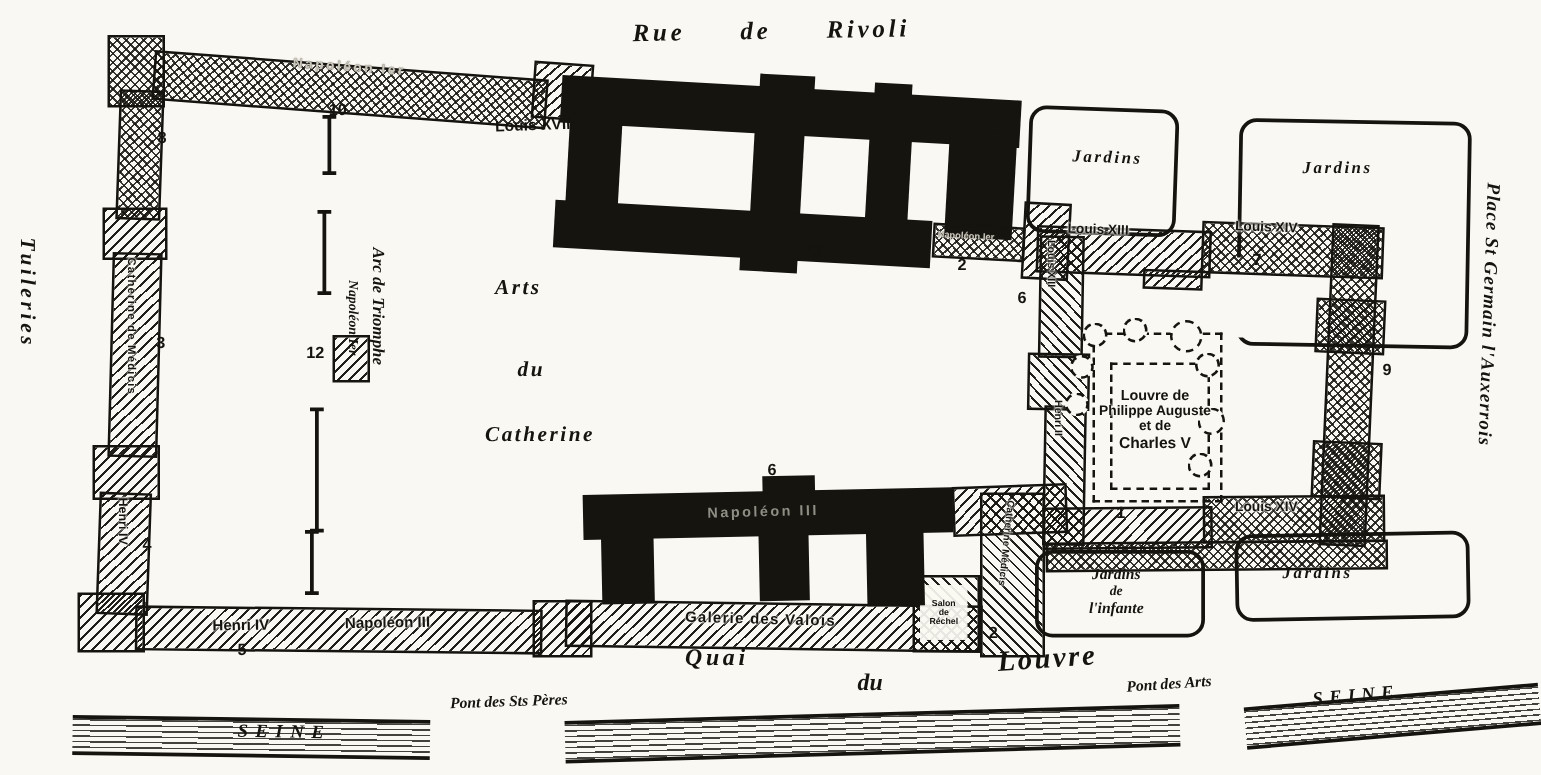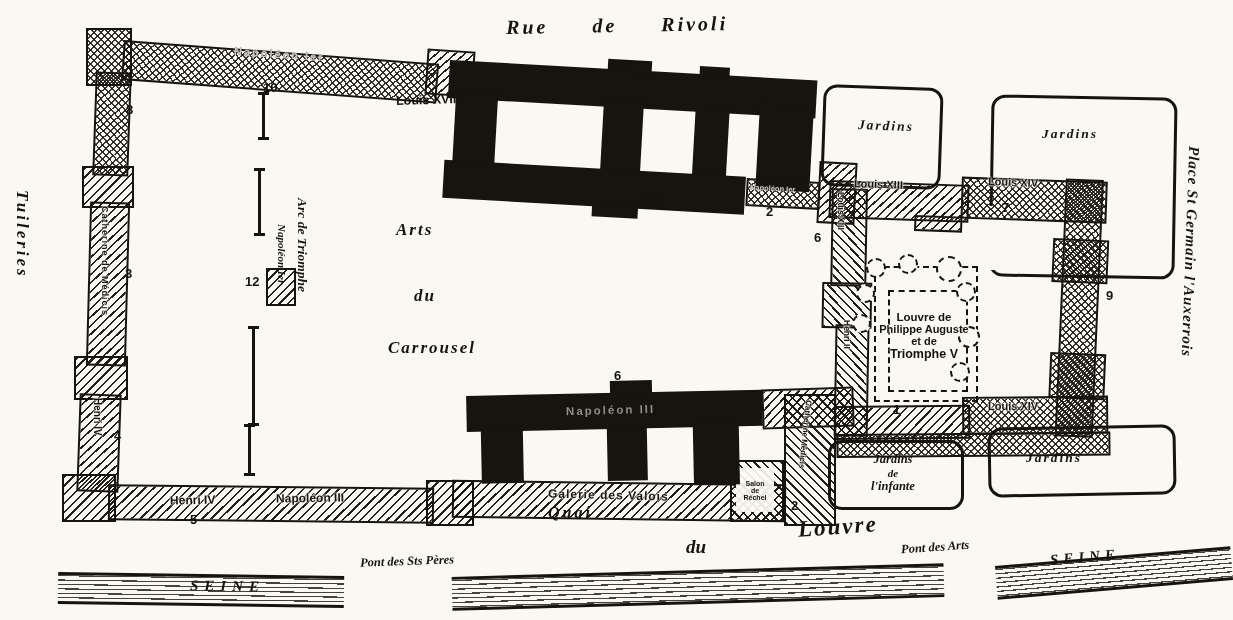--- a/index.html
+++ b/index.html
@@ -112,21 +112,21 @@
   <div class="abs tower" style="left:936px;top:256px;width:22px;height:22px"></div>
   <div class="abs tower" style="left:956px;top:282px;width:16px;height:16px"></div>
   <div class="abs tower" style="left:958px;top:326px;width:18px;height:18px"></div>
   <div class="abs tower" style="left:950px;top:362px;width:16px;height:16px"></div>
   <div class="abs tower" style="left:856px;top:284px;width:15px;height:15px"></div>
   <div class="abs tower" style="left:852px;top:314px;width:15px;height:15px"></div>
   <div class="abs ctr" style="left:862px;top:294px;width:124px;height:84px">
     <span class="bl halo" style="font-size:11.5px">Louvre de</span>
     <span class="bl halo" style="font-size:11px">Philippe Auguste</span>
     <span class="bl halo" style="font-size:11px">et de</span>
-    <span class="bl halo" style="font-size:12.5px">Triomphe V</span>
+    <span class="bl halo" style="font-size:12.5px">Charles V</span>
   </div>
 
   <div class="abs wseg" style="left:262px;top:94px;height:44px"></div>
   <div class="abs wseg" style="left:258px;top:170px;height:64px"></div>
   <div class="abs wseg" style="left:252px;top:328px;height:96px"></div>
   <div class="abs wseg" style="left:248px;top:426px;height:48px"></div>
   <div class="abs diag" style="left:266px;top:268px;width:26px;height:34px"></div>
 
   <div class="g" style="left:466px;top:392px;width:390px;height:140px;transform:rotate(-1.2deg)">
     <div class="blk" style="left:0;top:4px;width:296px;height:36px"></div>
@@ -137,25 +137,25 @@
   </div>
 
   <div class="abs riv" style="left:58px;top:574px;width:286px;height:26px;transform:rotate(0.8deg)"></div>
   <div class="abs riv" style="left:452px;top:570px;width:492px;height:28px;transform:rotate(-1.6deg)"></div>
   <div class="abs riv" style="left:996px;top:556px;width:236px;height:28px;transform:rotate(-4.8deg)"></div>
 
   <span class="abs pl" style="left:506px;top:14px;font-size:20px;word-spacing:36px;letter-spacing:3px;transform:rotate(-1deg)">Rue de Rivoli</span>
   <span class="abs pl v" style="left:12px;top:190px;height:155px;font-size:17px;letter-spacing:3px">Tuileries</span>
   <span class="abs pl" style="left:396px;top:220px;font-size:17px;letter-spacing:2px">Arts</span>
   <span class="abs pl" style="left:414px;top:286px;font-size:17px;letter-spacing:2px">du</span>
-  <span class="abs pl" style="left:388px;top:338px;font-size:17px;letter-spacing:2px">Carrousel</span>
+  <span class="abs pl" style="left:388px;top:338px;font-size:17px;letter-spacing:2px">Catherine</span>
   <span class="abs pl v" style="left:1180px;top:146px;height:300px;font-size:15px;letter-spacing:1px;transform:rotate(2deg)">Place St Germain l'Auxerrois</span>
   <span class="abs pl v" style="left:294px;top:198px;height:148px;font-size:13.5px">Arc de Triomphe</span>
   <span class="abs pl v" style="left:276px;top:224px;height:118px;font-size:11px">Napoléon Ier</span>
-  <span class="abs pl" style="left:548px;top:504px;font-size:16px;letter-spacing:3px">Quai</span>
+  <span class="abs pl" style="left:548px;top:516px;font-size:19px;letter-spacing:3px">Quai</span>
   <span class="abs pl" style="left:686px;top:536px;font-size:19px">du</span>
   <span class="abs pl" style="left:798px;top:514px;font-size:23px;letter-spacing:2px;transform:rotate(-4deg)">Louvre</span>
   <span class="abs pl" style="left:360px;top:554px;font-size:12.5px;transform:rotate(-2deg)">Pont des Sts Pères</span>
   <span class="abs pl" style="left:901px;top:540px;font-size:12.5px;transform:rotate(-4deg)">Pont des Arts</span>
   <span class="abs pl" style="left:190px;top:578px;font-size:15px;letter-spacing:6px;transform:rotate(1deg)">SEINE</span>
   <span class="abs pl" style="left:1050px;top:549px;font-size:15px;letter-spacing:5px;transform:rotate(-5deg)">SEINE</span>
 
   <span class="abs pl" style="left:858px;top:118px;font-size:13.5px;letter-spacing:2px;transform:rotate(2deg)">Jardins</span>
   <span class="abs pl" style="left:1042px;top:126px;font-size:13.5px;letter-spacing:2px">Jardins</span>
   <span class="abs pl" style="left:1026px;top:450px;font-size:13.5px;letter-spacing:2px">Jardins</span>

